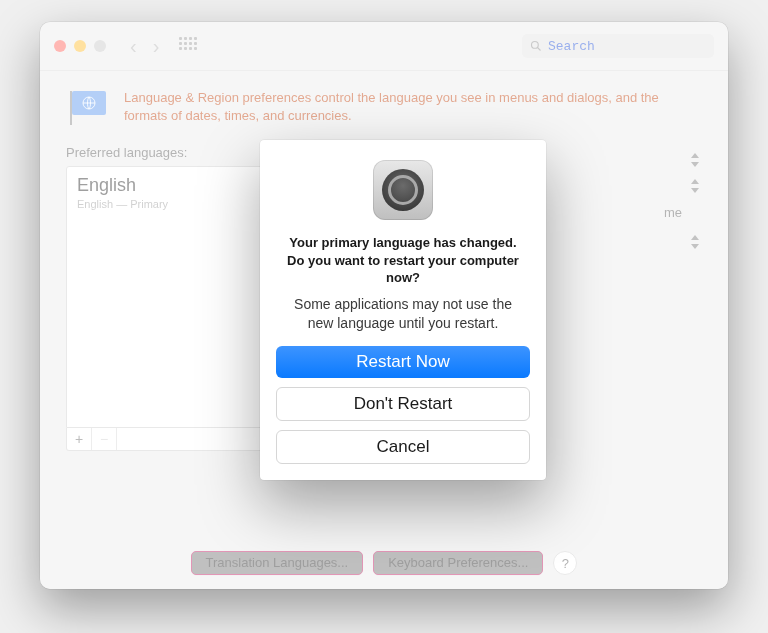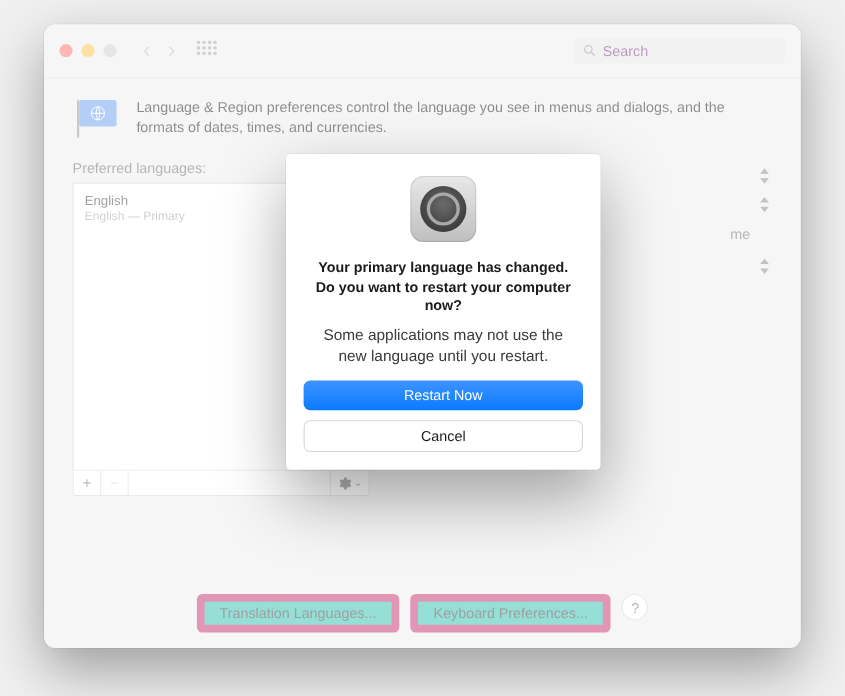--- a/index.html
+++ b/index.html
@@ -7,61 +7,61 @@
   .titlebar{height:48px;display:flex;align-items:center;gap:10px;padding:0 14px;border-bottom:1px solid rgba(0,0,0,0.08);}
   .traffic{display:flex;gap:8px;}
   .dot{width:12px;height:12px;border-radius:50%;}
   .dot.red{background:#ff5f57;}
   .dot.yellow{background:#febc2e;}
   .dot.green{background:#c7c7c7;}
   .nav-arrows{display:flex;gap:16px;margin-left:14px;color:#b3b3b3;font-size:20px;}
   .grid-icon{width:18px;height:18px;margin-left:10px;display:grid;grid-template-columns:repeat(4,3px);grid-template-rows:repeat(3,3px);gap:2px;}
   .grid-icon span{background:#9a9a9a;border-radius:1px;}
   .title{font-weight:600;font-size:15px;color:#4a4a4a;margin-left:10px;}
-  .search{margin-left:auto;width:176px;height:24px;background:rgba(0,0,0,0.04);border-radius:5px;display:flex;align-items:center;padding:0 8px;color:#701a75;}
+  .search{margin-left:auto;width:176px;height:24px;background:rgba(0,0,0,0.04);border-radius:5px;display:flex;align-items:center;padding:0 8px;color:#1d4ed8;font-family:Liberation Mono, monospace;}
   .search svg{width:12px;height:12px;margin-right:6px;fill:#8a8a8a;}
   .body{padding:18px 26px 14px;}
   .intro{display:flex;gap:14px;align-items:flex-start;}
   .flag{width:44px;height:34px;position:relative;margin-top:2px;}
   .flag .cloth{position:absolute;left:6px;top:0;width:34px;height:24px;background:#5a96ee;border-radius:2px;display:flex;align-items:center;justify-content:center;}
   .flag .pole{position:absolute;left:4px;top:0;width:2px;height:34px;background:#888;}
   .flag .cloth svg{width:16px;height:16px;fill:none;stroke:white;stroke-width:1.3;}
-  .intro-text{color:#000000;line-height:1.35;flex:1;}
+  .intro-text{color:#c2410c;line-height:1.35;flex:1;}
   .split{display:flex;margin-top:20px;gap:20px;}
   .left-col{width:270px;}
   .lbl{color:#595959;margin-bottom:6px;}
   .listbox{border:1px solid #cfcfcf;background:white;height:262px;border-radius:3px 3px 0 0;box-sizing:border-box;padding:8px 10px;}
-  .listbox .lang{font-size:12px;color:#2a2a2a;}
+  .listbox .lang{font-size:18px;color:#2a2a2a;}
   .listbox .sub{font-size:11px;color:#9a9a9a;margin-top:2px;}
   .listbar{display:flex;border:1px solid #cfcfcf;border-top:none;height:22px;border-radius:0 0 3px 3px;background:#fff;}
   .listbar .seg{width:24px;display:flex;align-items:center;justify-content:center;border-right:1px solid #d7d7d7;color:#6b6b6b;font-size:14px;}
   .listbar .seg.minus{color:#cfcfcf;}
   .listbar .gear{margin-left:auto;width:34px;display:flex;align-items:center;justify-content:center;border-left:1px solid #d7d7d7;}
   .listbar .gear svg{width:13px;height:13px;fill:#5a5a5a;}
   .right-col{flex:1;position:relative;}
   .stepper{position:absolute;right:0;width:14px;height:18px;}
   .stepper::before,.stepper::after{content:"";position:absolute;left:3px;border-left:4px solid transparent;border-right:4px solid transparent;}
   .stepper::before{top:2px;border-bottom:5px solid #7a7a7a;}
   .stepper::after{bottom:2px;border-top:5px solid #7a7a7a;}
   .rc-row{position:absolute;left:0;right:0;}
   .rc-value{color:#4a4a4a;text-align:right;padding-right:20px;}
   .fragments{color:#5a5a5a;}
   .btn-row{position:absolute;bottom:14px;left:0;right:0;display:flex;justify-content:center;gap:10px;}
-  .mac-btn{background:#14b8a6;border:7px solid #be185d;border-radius:5px;padding:3px 14px;font-size:13px;color:#2a2a2a;box-shadow:0 1px 0 rgba(0,0,0,0.03);}
+  .mac-btn{background:#737373;border:1px solid #be185d;border-radius:5px;padding:3px 14px;font-size:13px;color:#2a2a2a;box-shadow:0 1px 0 rgba(0,0,0,0.03);}
   .help-btn{width:22px;height:22px;border-radius:50%;border:1px solid #d0d0d0;background:#fff;display:flex;align-items:center;justify-content:center;font-size:13px;color:#555;}
   
   .dim{position:absolute;inset:0;background:rgba(255,255,255,0.55);border-radius:10px;}
   
   .dlg{position:absolute;left:260px;top:140px;width:254px;background:#fff;border-radius:4px;box-shadow:0 25px 60px rgba(0,0,0,0.35),0 0 0 0.5px rgba(0,0,0,0.08);padding:20px 16px 16px;text-align:center;}
   .dlg-icon{width:60px;height:60px;margin:0 auto 14px;border-radius:12px;background:linear-gradient(#e8e8e8,#bfbfbf);display:flex;align-items:center;justify-content:center;box-shadow:inset 0 0 0 1px rgba(0,0,0,0.1);}
   .dlg-icon .inner{width:42px;height:42px;border-radius:50%;background:radial-gradient(circle at 50% 40%, #6b6b6b, #2c2c2c);position:relative;}
   .dlg-icon .inner::before{content:"";position:absolute;inset:6px;border-radius:50%;border:3px solid #a9a9a9;}
   .dlg-title{font-weight:700;font-size:13px;line-height:1.35;color:#1a1a1a;margin-bottom:8px;padding:0 4px;}
   .dlg-msg{font-size:14px;color:#3a3a3a;line-height:1.35;margin-bottom:14px;padding:0 6px;}
-  .dlg-btn{display:block;width:100%;box-sizing:border-box;border-radius:6px;padding:6px 6px;font-size:13px;margin-bottom:9px;border:1px solid #d6d6d6;background:#fff;color:#1a1a1a;cursor:default;}
+  .dlg-btn{display:block;width:100%;box-sizing:border-box;border-radius:6px;padding:6px 6px;font-size:17px;margin-bottom:9px;border:1px solid #d6d6d6;background:#fff;color:#1a1a1a;cursor:default;}
   .dlg-btn.primary{background:linear-gradient(#3d94ff,#0a7aff);color:#fff;border:none;font-weight:500;}
   .dlg-btn:last-child{margin-bottom:0;}
 </style>
 </head>
 <body>
 
 <div class="window">
   <div class="titlebar">
     <div class="traffic">
       <div class="dot red"></div>
@@ -163,14 +163,15 @@
   <div class="dim"></div>
 </div>
 
 <div class="dlg">
   <div class="dlg-icon">
       <div class="inner"></div>
     </div>
   <div class="dlg-title">Your primary language has changed. Do you want to restart your computer now?</div>
   <div class="dlg-msg">Some applications may not use the new language until you restart.</div>
   <div class="dlg-btn primary">Restart Now</div>
+  <div class="dlg-btn">Don't Restart</div>
   <div class="dlg-btn">Cancel</div>
 </div>
 
 </body></html>

